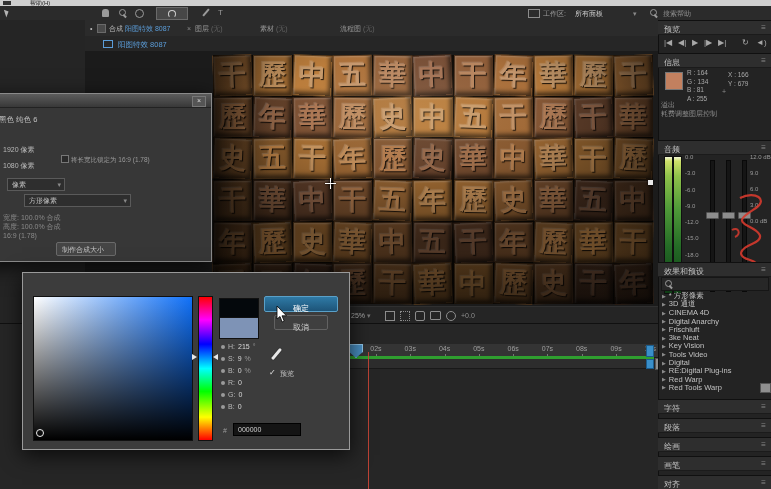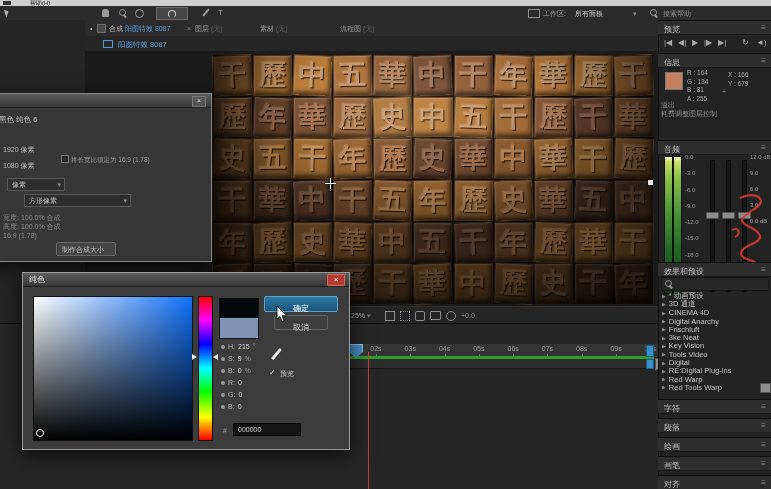--- a/index.html
+++ b/index.html
@@ -428,21 +428,21 @@
     <span class="lbl">效果和预设</span>
     <span class="menu">≡</span>
   </div>
   <div class="abs" style="left:661px;top:277px;width:106px;height:12px;background:#272727;border:1px solid #161616;">
     <div class="mag" style="left:3px;top:2px;"></div>
   </div>
   <div class="abs" style="left:658px;top:292px;width:110px;">
 
       <div class="eff-item">
         <span class="tri">▶</span>
-        <span class="nm">* 动画预设</span>
+        <span class="nm">* 方形像素</span>
       </div>
 
       <div class="eff-item">
         <span class="tri">▶</span>
         <span class="nm">3D 通道</span>
       </div>
 
       <div class="eff-item">
         <span class="tri">▶</span>
         <span class="nm">CINEMA 4D</span>
@@ -535,24 +535,20 @@
     </div>
     <span class="t" style="left:64px;top:120px;color:#8a8a8a;">宽度: 100.0% 合成</span>
     <span class="t" style="left:64px;top:129px;color:#8a8a8a;">高度: 100.0% 合成</span>
     <span class="t" style="left:64px;top:138px;color:#8a8a8a;">16:9 (1.78)</span>
     <div class="abs" style="left:117px;top:148px;width:58px;height:12px;background:#454545;border:1px solid #6a6a6a;border-radius:2px;">
       <span class="t" style="left:5px;top:3px;color:#c6c6c6;font-size:7px;">制作合成大小</span>
     </div>
   </div>
 
   <div class="dlg" style="left:22px;top:272px;width:326px;height:176px;background:#3c3c3c;border-color:#9a9a9a;">
-    <div class="dlg-title">
-      <span class="t" style="left:6px;top:3px;color:#e0e0e0;font-size:8px;">纯色</span>
-      <div class="abs" style="right:4px;top:1px;width:16px;height:10px;background:#b23a2e;border:1px solid #d86a5a;color:#fff;font-size:8px;line-height:9px;text-align:center;border-radius:1px;">×</div>
-    </div>
 
     <div class="abs" style="left:10px;top:23px;width:158px;height:143px;border:1px solid #111;
                 background:linear-gradient(to top, #000, rgba(0,0,0,0)),
                            linear-gradient(to right, #fff, hsl(215,95%,52%));">
       <div class="abs" style="left:2px;bottom:3px;width:6px;height:6px;border:1px solid #eee;border-radius:50%;"></div>
     </div>
 
     <div class="abs" style="left:175px;top:23px;width:13px;height:143px;border:1px solid #111;
                 background:linear-gradient(to bottom,#f00 0%,#f0f 16%,#00f 33%,#0ff 50%,#0f0 66%,#ff0 84%,#f00 100%);"></div>
     <div class="abs" style="left:169px;top:81px;width:0;height:0;border-top:3px solid transparent;border-bottom:3px solid transparent;border-left:5px solid #e8e8e8;"></div>

